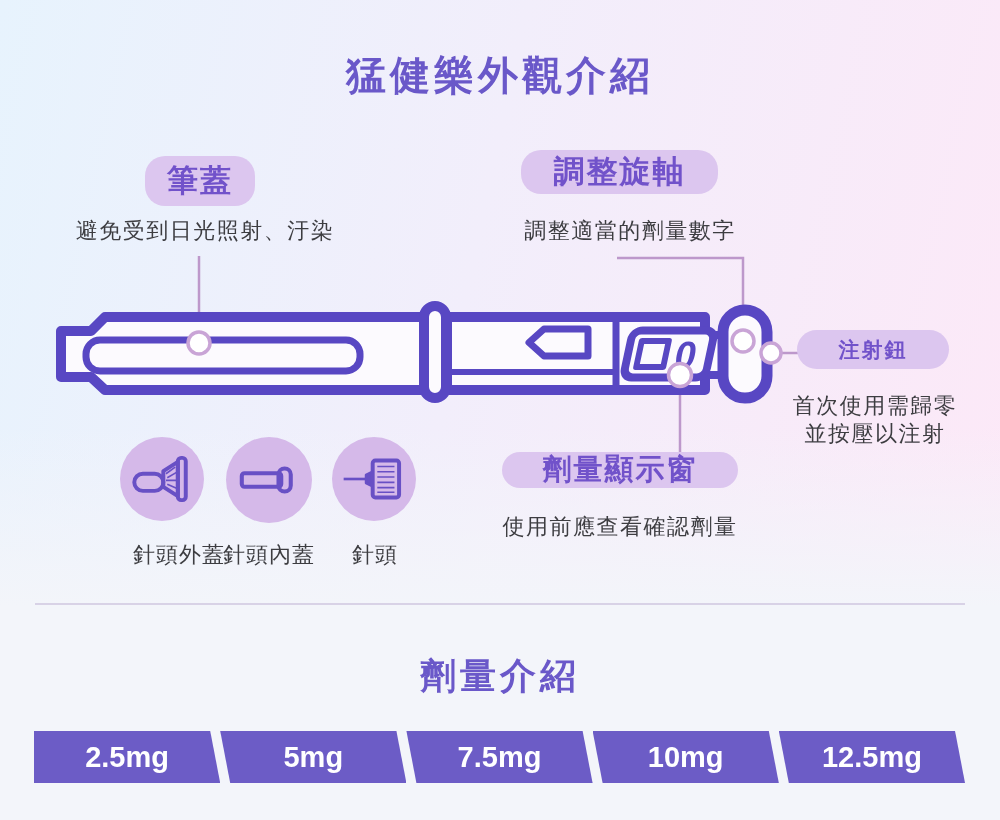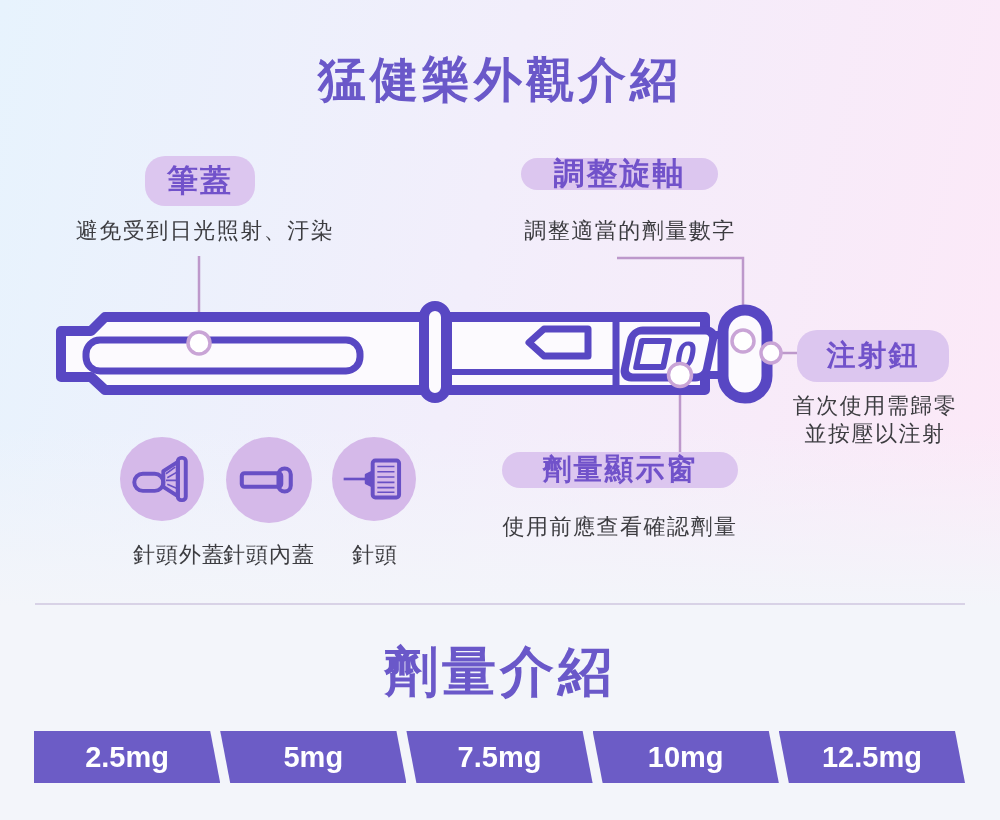--- a/index.html
+++ b/index.html
@@ -8,35 +8,35 @@
   .page {
     position:relative; width:1000px; height:820px; overflow:hidden;
     background:
       linear-gradient(to bottom, rgba(243,245,250,0) 52%, rgba(243,245,250,1) 74%),
       linear-gradient(102deg, #e7f3fd 0%, #f2eefb 45%, #fde8f7 100%);
   }
   .abs { position:absolute; }
   
   .main-title {
     left:0; right:0; top:48px; text-align:center;
-    font-size:48px; font-weight:900; letter-spacing:4px; color:#6a58c9;
+    font-size:40px; font-weight:900; letter-spacing:4px; color:#6a58c9;
   }
   .section-title {
-    left:0; right:0; top:636px; text-align:center;
-    font-size:54px; font-weight:900; letter-spacing:4px; color:#6a58c9;
+    left:0; right:0; top:652px; text-align:center;
+    font-size:36px; font-weight:900; letter-spacing:4px; color:#6a58c9;
   }
   
   .chip {
     display:flex; align-items:center; justify-content:center;
     background:#dcc6ef; color:#7152ca; border-radius:20px;
     font-weight:bold; font-size:31px; letter-spacing:2px;
   }
   .chip-cap    { left:145px; top:156px; width:110px; height:50px; }
-  .chip-dial   { left:521px; top:158px; width:197px; height:32px;justify-content:center; }
-  .chip-inject { left:797px; top:330px; width:152px; height:52px; font-size:29px; }
+  .chip-dial   { left:521px; top:150px; width:197px; height:44px;justify-content:center; }
+  .chip-inject { left:797px; top:330px; width:152px; height:39px; font-size:21px; }
   .chip-window { left:502px; top:452px; width:236px; height:36px; font-size:29px; }
   
   .desc {
     color:#3d3d41; font-size:22px; letter-spacing:1.5px; text-align:center; line-height:28px;
   }
   .desc-cap    { left:70px;  top:217px; width:270px; }
   .desc-dial   { left:510px; top:217px; width:240px; }
   .desc-inject { left:790px; top:392px; width:170px; }
   .desc-window { left:495px; top:513px; width:250px; }
   

